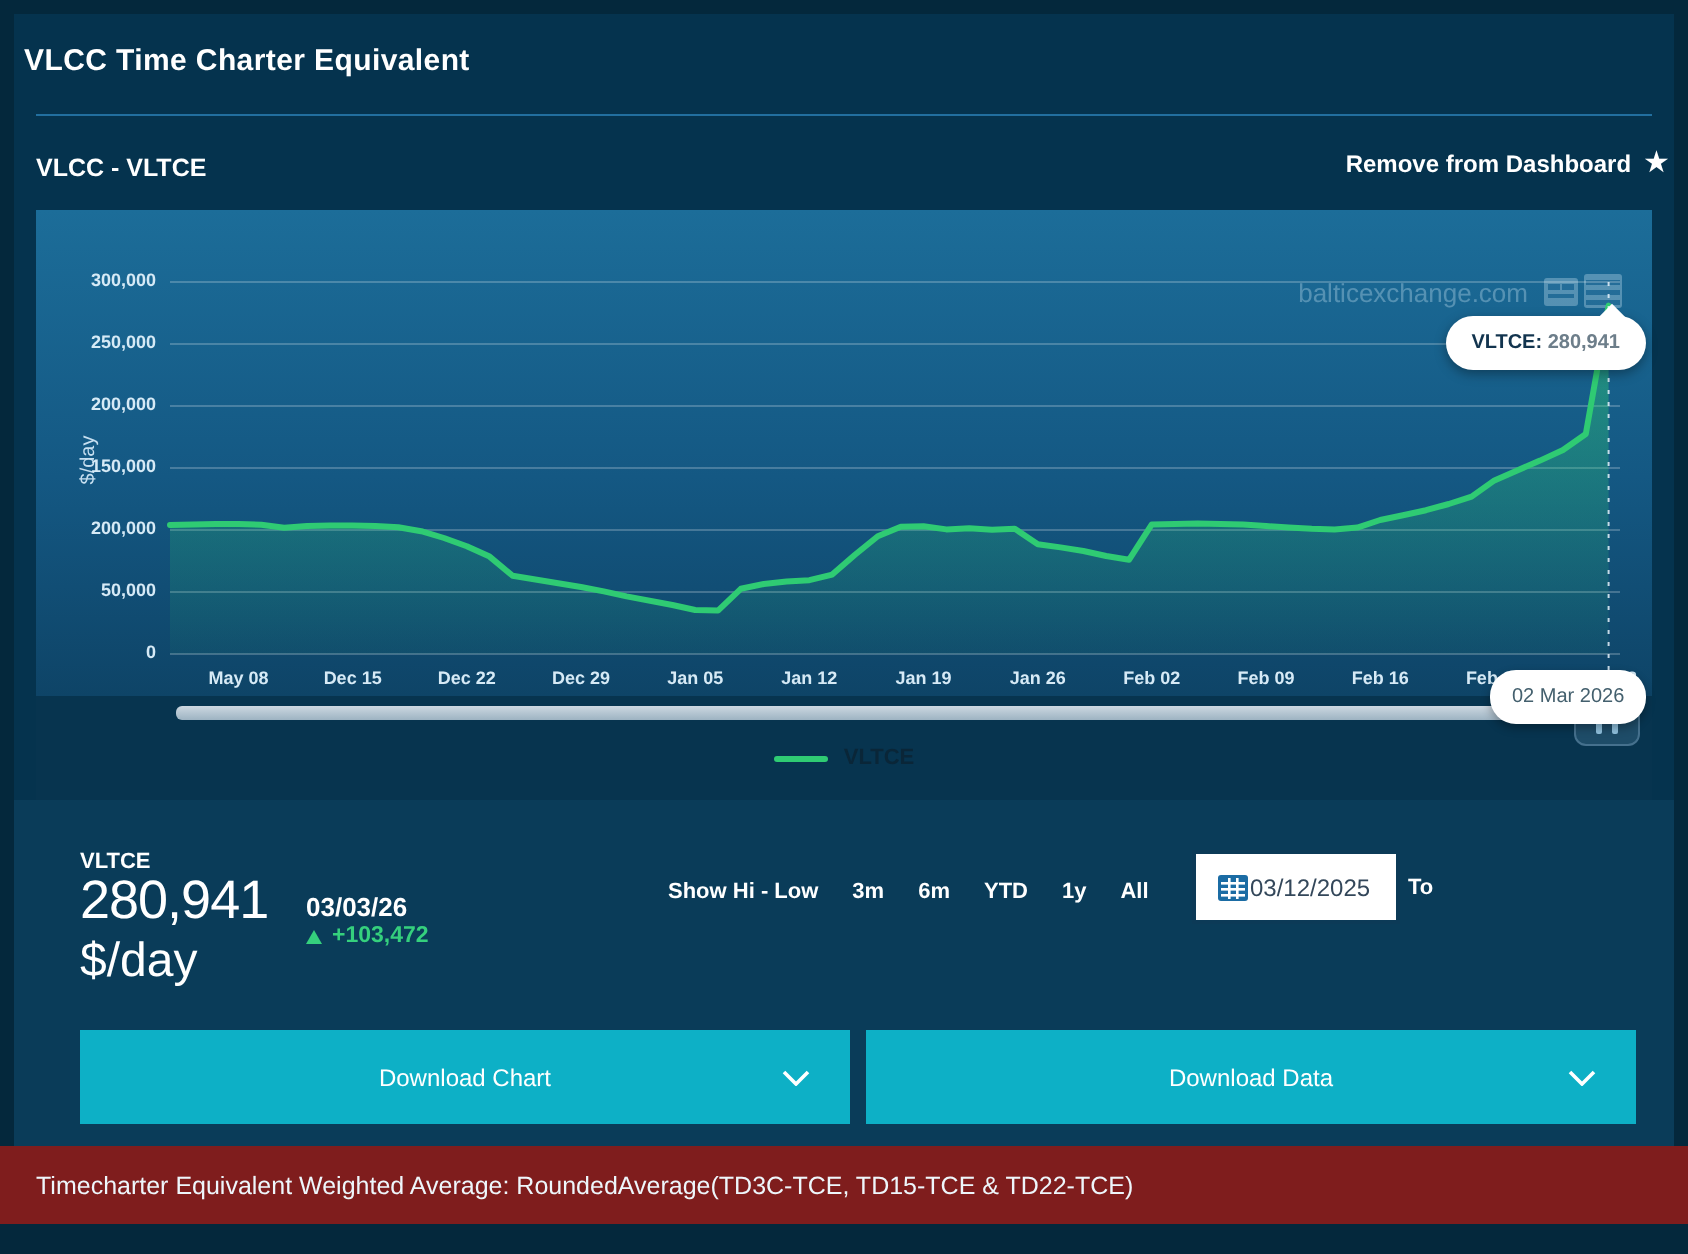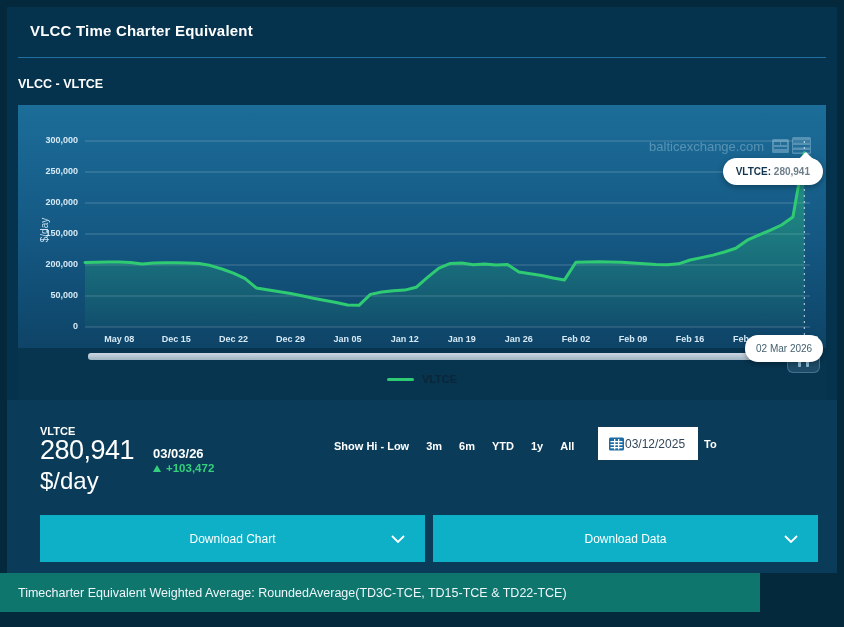--- a/index.html
+++ b/index.html
@@ -1,18 +1,18 @@
 <!DOCTYPE html>
 <html><head>
 <meta charset="utf-8">
 <style>
   html,body{margin:0;padding:0;}
   body{width:844px;height:627px;background:#04283c;font-family:"Liberation Sans",sans-serif;position:relative;overflow:hidden;color:#fff;}
   .app{position:absolute;left:7px;top:7px;width:830px;height:566px;background:#05334e;}
-  .header-title{position:absolute;left:23px;top:15px;font-size:15px;font-weight:700;letter-spacing:.2px;}
+  .header-title{position:absolute;left:5px;top:15px;font-size:15px;font-weight:700;letter-spacing:.2px;}
   .divider{position:absolute;left:11px;top:50px;width:808px;height:1px;background:#226f9f;}
   .subheader-title{position:absolute;left:11px;top:70px;font-size:12.5px;font-weight:700;}
   .subheader-action{position:absolute;right:2px;top:68px;display:flex;align-items:center;gap:6px;cursor:pointer;}
   .subheader-action .lbl{font-size:12px;font-weight:700;}
   .star{font-size:15px;line-height:14px;color:#fff;}
 
   
   .chart-card{position:absolute;left:11px;top:98px;width:808px;height:295px;background:#07344f;}
   .plot-bg{position:absolute;left:0;top:0;width:808px;height:243px;background:linear-gradient(180deg,#1c6d99 0%,#145883 55%,#0e4467 100%);}
   .ytitle{position:absolute;left:6px;top:118px;width:44px;height:14px;font-size:10px;color:#c6dff0;text-align:center;transform:rotate(-90deg);}
@@ -46,32 +46,36 @@
   .date-box{position:absolute;top:25px;height:37px;background:#fff;display:flex;align-items:center;justify-content:flex-start;padding:0 10px;box-sizing:border-box;cursor:pointer;}
   .date-box.from{left:589px;width:104px;border:2px solid #0c3a57;}
   .date-box.to{left:709px;width:113px;}
   .date-text{font-size:12px;color:#33475a;}
   .to-label{position:absolute;left:697px;top:38px;font-size:11px;font-weight:700;}
   .dl-btn{position:absolute;top:115px;width:385px;height:47px;background:#0db0c6;border:none;color:#fff;font-family:"Liberation Sans",sans-serif;font-size:12px;cursor:pointer;}
   .dl-btn .chev{position:absolute;right:20px;top:20px;}
   .dl-chart{left:33px;}
   .dl-data{left:426px;}
 
-  .footer{position:absolute;left:0;top:573px;width:760px;height:39px;background:#0f766e;}
+  .footer{position:absolute;left:0;top:573px;width:844px;height:39px;background:#7f1d1d;}
   .footer-text{position:absolute;left:18px;top:13px;font-size:12.5px;color:#eef6fb;}
 </style>
 </head>
 <body>
 
 <div class="app">
 
   <div class="header-title">VLCC Time Charter Equivalent</div>
   <div class="divider"></div>
 
   <div class="subheader-title">VLCC - VLTCE</div>
+  <div class="subheader-action">
+    <span class="lbl">Remove from Dashboard</span>
+    <span class="star">★</span>
+  </div>
 
   <div class="chart-card">
     <div class="plot-bg"></div>
 
     <div class="watermark">
       <span class="wm-text">balticexchange.com</span>
       <svg width="40" height="22" viewBox="0 0 40 22">
         <rect x="0" y="4" width="17" height="14" rx="1.5" fill="#cfe9f7"></rect>
         <rect x="2" y="7" width="6" height="3" fill="#3a7ca6"></rect>
         <rect x="9" y="7" width="6" height="3" fill="#3a7ca6"></rect>

